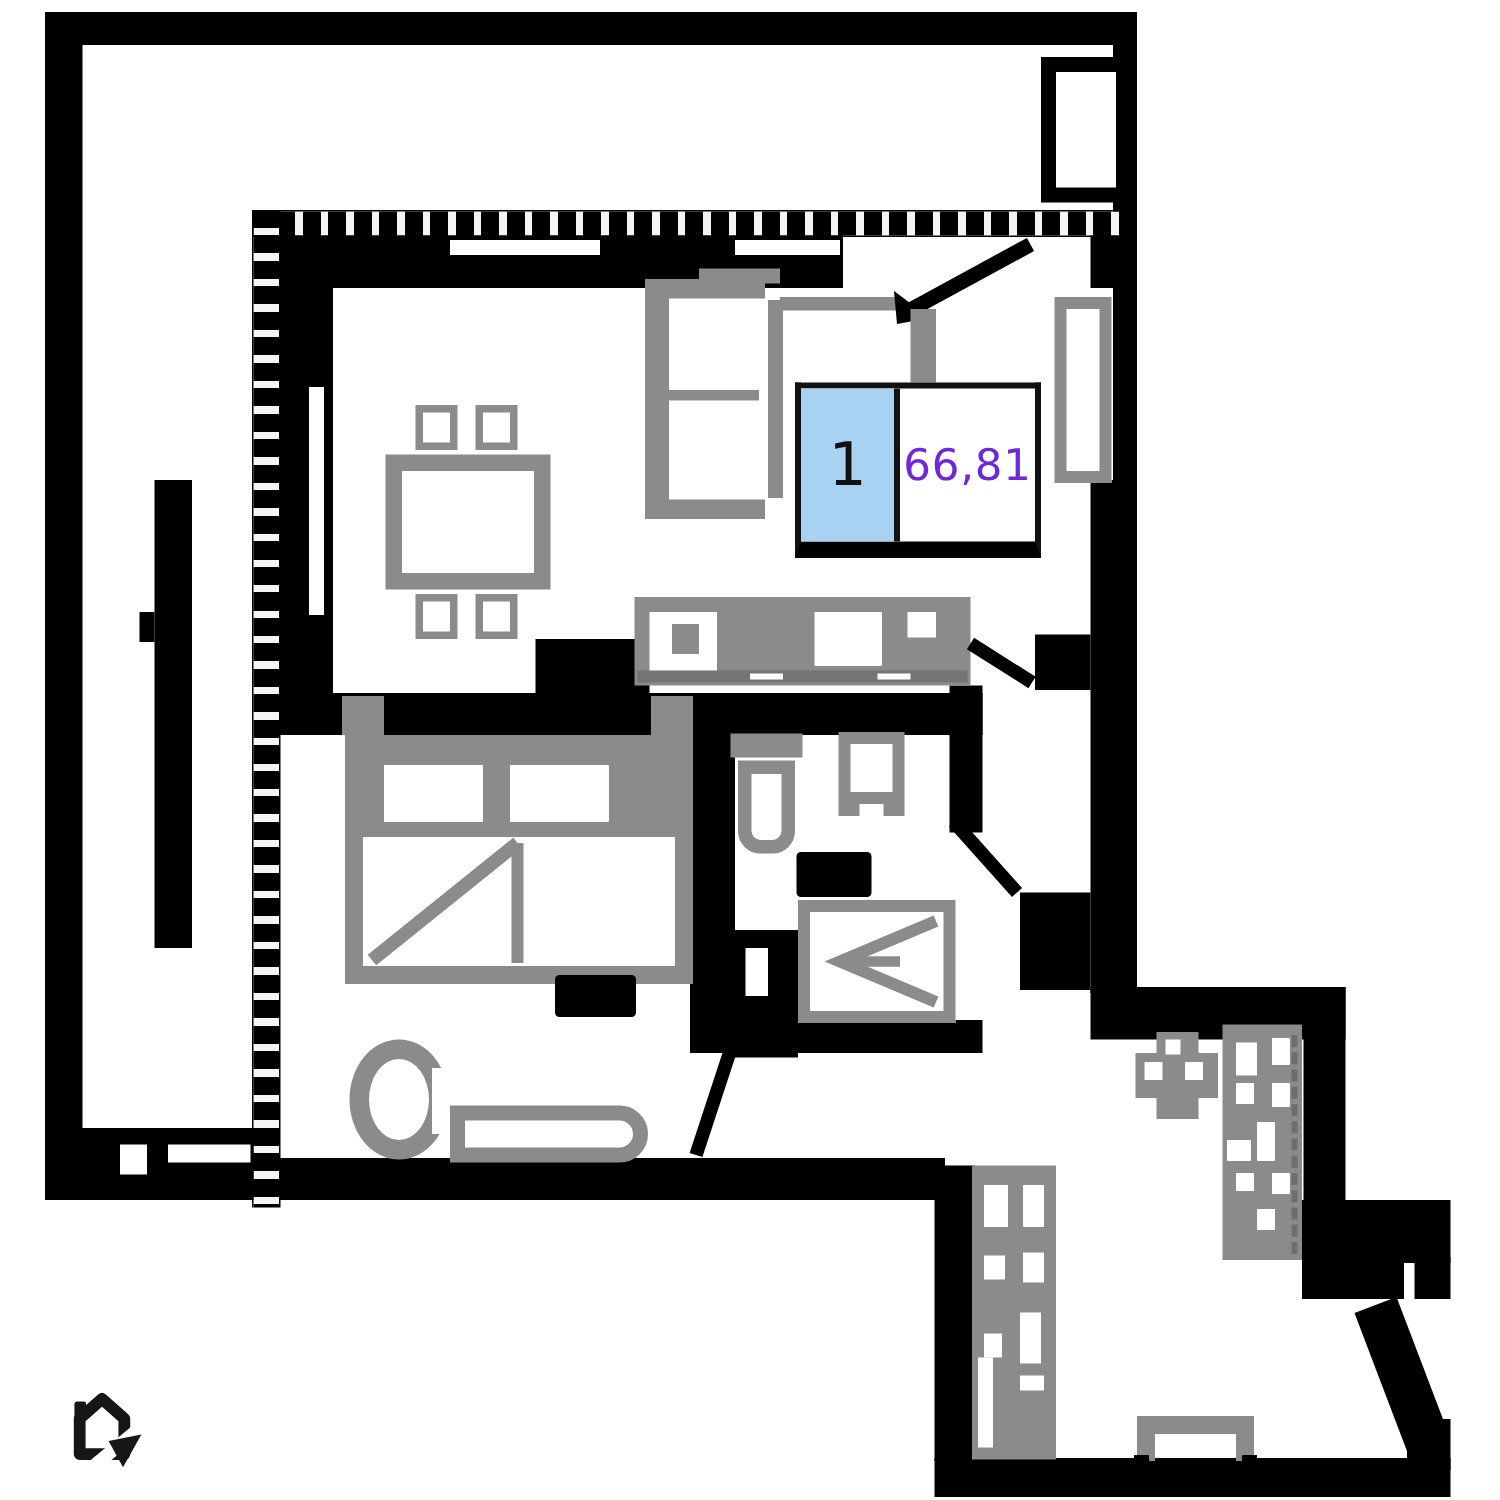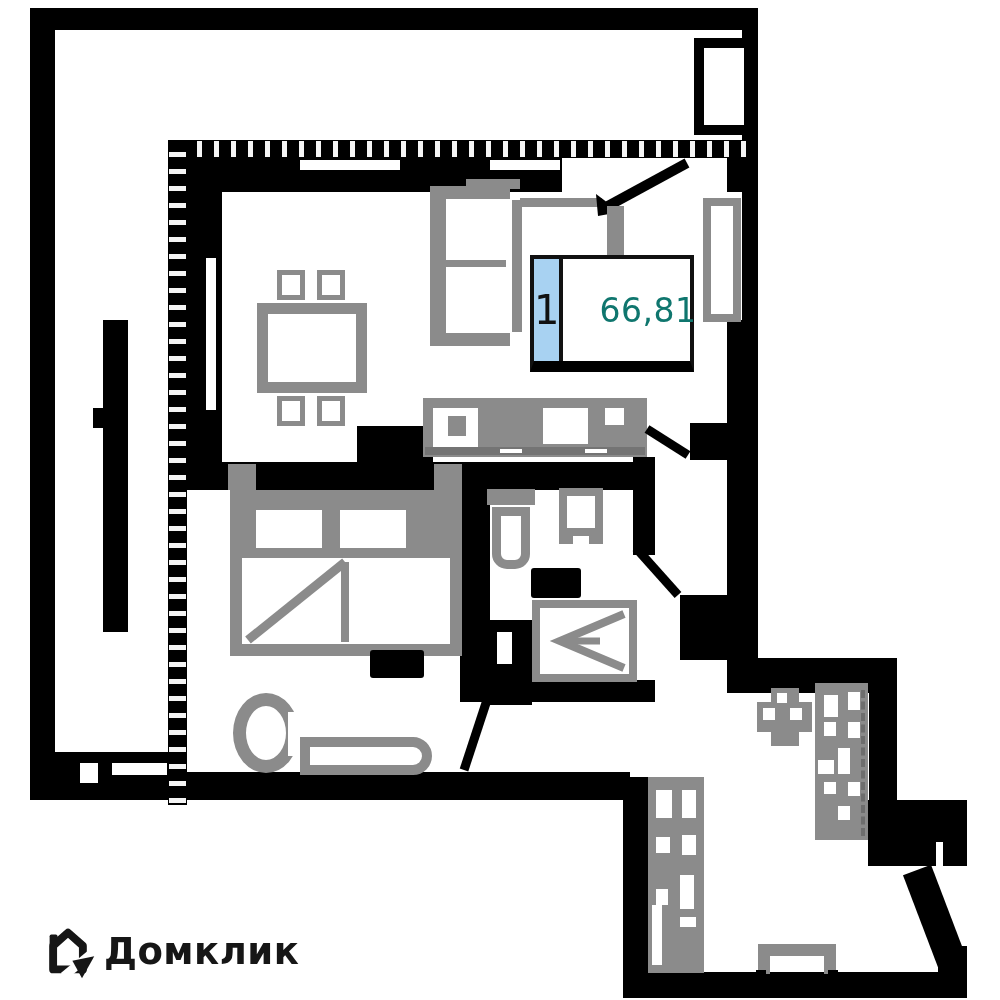--- a/index.html
+++ b/index.html
@@ -10,21 +10,21 @@
   .furn{position:absolute;background:#8b8b8b;}
   .hatch-v{position:absolute;background:repeating-linear-gradient(to bottom,#000 0 12px,#f5f5f5 12px 17px);border-left:1px solid #000;border-right:1px solid #000;}
   .hatch-h{position:absolute;background:repeating-linear-gradient(to right,#000 0 12px,#f5f5f5 12px 17px);border-top:1px solid #000;border-bottom:1px solid #000;}
   .svg-overlay{position:absolute;left:0;top:0;width:1000px;height:1000px;pointer-events:none;}
 
   
   #unit-badge{position:absolute;left:530px;top:255px;width:164px;height:117px;box-sizing:border-box;
               border:4px solid #111;border-bottom:11px solid #000;display:flex;background:#fff;cursor:pointer;}
   #unit-badge .num{width:62px;background:#a8d2f2;border-right:4px solid #111;display:flex;align-items:center;justify-content:center;
                    font-size:40px;color:#111;}
-  #unit-badge .area{flex:1;display:flex;align-items:center;justify-content:center;font-size:33px;color:#0f766e;letter-spacing:0.5px;padding-left:36px;}
+  #unit-badge .area{flex:1;display:flex;align-items:center;justify-content:center;font-size:29px;color:#6d28d9;letter-spacing:0.5px;}
   #badge-stub{position:absolute;left:607px;top:206px;width:17px;height:52px;background:#8b8b8b;}
 
   
   .table-outline{position:absolute;box-sizing:border-box;border:11px solid #8b8b8b;background:#fff;}
   .chair{position:absolute;background:#8b8b8b;}
   .chair::after{content:"";position:absolute;left:5px;top:5px;right:5px;bottom:5px;background:#fff;}
 
   
   #sofa{position:absolute;left:430px;top:186px;width:92px;height:160px;}
   #sofa .back{position:absolute;left:0;top:0;width:16px;height:160px;background:#8b8b8b;}
@@ -237,16 +237,15 @@
     <div class="area">66,81</div>
   </div>
 
   <div id="logo">
     <svg width="56" height="56" viewBox="0 0 64 64">
       <path d="M15 26 L32 11 L49 26 V53 H15 Z" fill="#fff" stroke="#161616" stroke-width="9" stroke-linejoin="round"></path>
       <rect x="11" y="13" width="9" height="13" rx="2" fill="#161616"></rect>
       <line x1="27" y1="61" x2="60" y2="34" stroke="#fff" stroke-width="10"></line>
       <path d="M37 43 L62 38 L48 63 Z" fill="#161616"></path>
     </svg>
-    <span class="txt">Домклик</span>
   </div>
 
 </div>
 
 </body></html>

